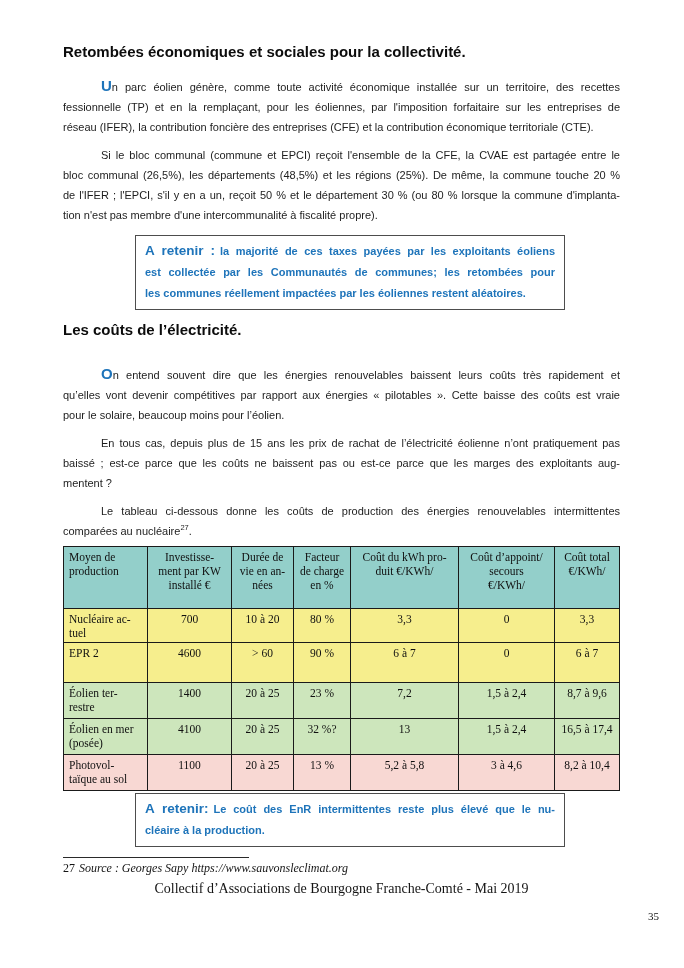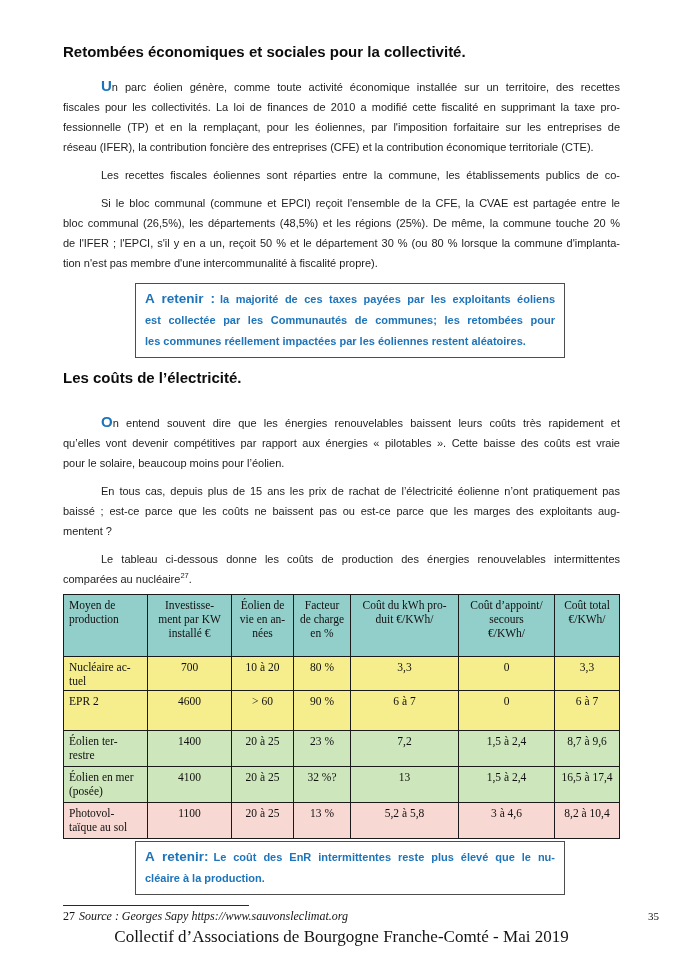--- a/index.html
+++ b/index.html
@@ -35,39 +35,37 @@
   }
   table.costs th { background:var(--header-teal,#93cfca); height:56px; }
   .c0 { text-align:left !important; padding-left:5px !important; }
   tr.tone-yellow td { background:var(--row-yellow,#f6ee8d);margin-left:12px; }
   tr.tone-green  td { background:var(--row-green,#cde6bc); }
   tr.tone-pink   td { background:var(--row-pink,#f8d8d3); }
   sup.fnref { font-size:7.5px; vertical-align:super; line-height:0; }
   .fnrule { width:186px; border-top:1px solid #2a2a2a; margin:10px 0 3px 0; }
   .footnote { font-family:"Liberation Serif", serif; font-size:12px; line-height:14px; color:#141414; }
   .footnote .fn-text { font-style:italic; margin-left:4px; }
-  .docfooter { text-align:center; font-family:"Liberation Serif", serif; font-size:17px; margin-top:4px; color:#141414; }
+  .docfooter { text-align:center; font-family:"Liberation Serif", serif; font-size:14px; margin-top:4px; color:#141414; }
   .pagenum { position:absolute; right:25px; top:906px; font-family:"Liberation Serif", serif; font-size:11px; color:#141414; }
 </style>
 </head>
 <body>
 
 <div class="page">
 
   <h1 class="sect">Retombées économiques et sociales pour la collectivité.</h1>
 
   <div class="para">
     <div class="ln j first"><span class="lead">U</span><span>n parc éolien génère, comme toute activité économique installée sur un territoire, des recettes</span></div>
-    <div class="ln j">fiscales pour les collectivités. La loi de finances de 2010 a modifié cette fiscalité en supprimant la taxe pro-</div>
     <div class="ln j">fessionnelle (TP) et en la remplaçant, pour les éoliennes, par l'imposition forfaitaire sur les entreprises de</div>
     <div class="ln">réseau (IFER), la contribution foncière des entreprises (CFE) et la contribution économique territoriale (CTE).</div>
   </div>
 
   <div class="para">
-    <div class="ln j first">Les recettes fiscales éoliennes sont réparties entre la commune, les établissements publics de co-</div>
   </div>
 
   <div class="para wide">
     <div class="ln j first">Si le bloc communal (commune et EPCI) reçoit l'ensemble de la CFE, la CVAE est partagée entre le</div>
     <div class="ln j">bloc communal (26,5%), les départements (48,5%) et les régions (25%). De même, la commune touche 20 %</div>
     <div class="ln j">de l'IFER ; l'EPCI, s'il y en a un, reçoit 50 % et le département 30 % (ou 80 % lorsque la commune d'implanta-</div>
     <div class="ln">tion n'est pas membre d'une intercommunalité à fiscalité propre).</div>
   </div>
 
   <div class="callout">
@@ -105,21 +103,21 @@
         <col style="width:96px">
         <col style="width:65px">
     </colgroup>
     <thead>
       <tr>
         <th class="c0">Moyen de
 production</th>
         <th>Investisse-
 ment par KW
 installé €</th>
-        <th>Éolien de
+        <th>Durée de
 vie en an-
 nées</th>
         <th>Facteur
 de charge
 en %</th>
         <th>Coût du kWh pro-
 duit €/KWh/</th>
         <th>Coût d’appoint/
 secours
 €/KWh/</th>

